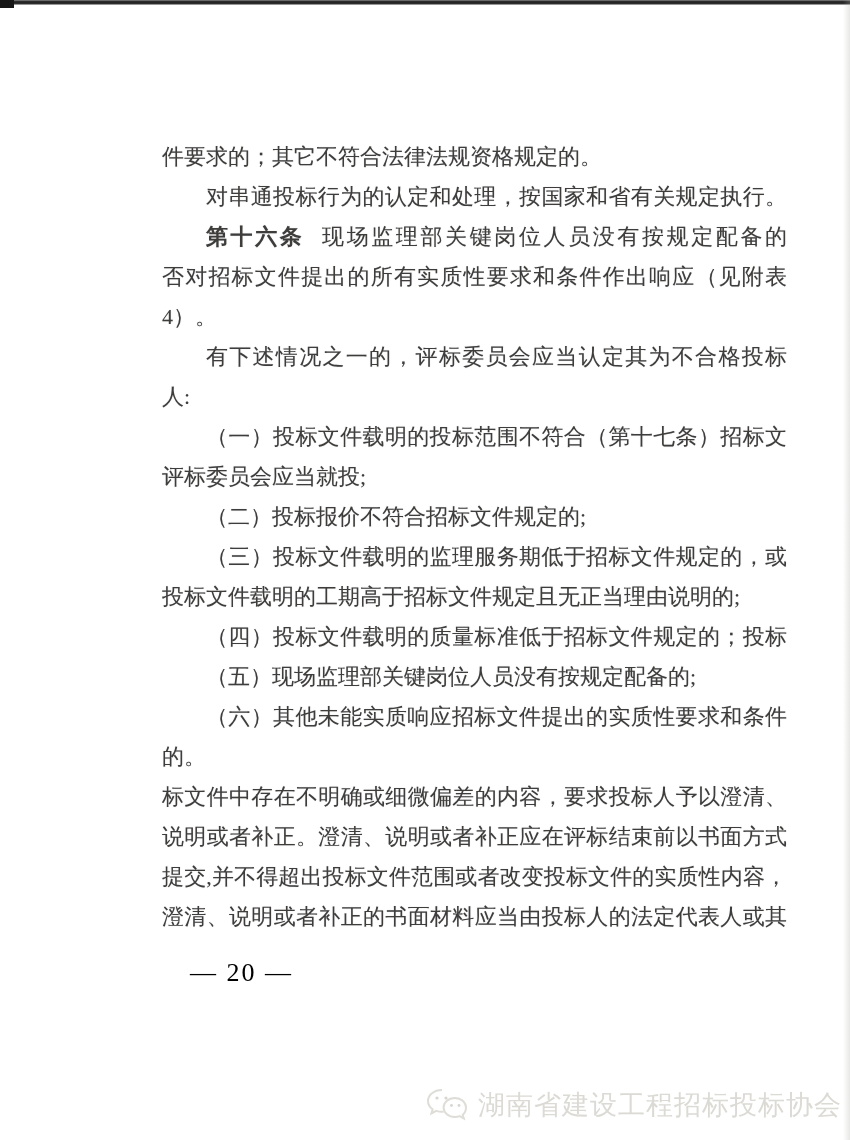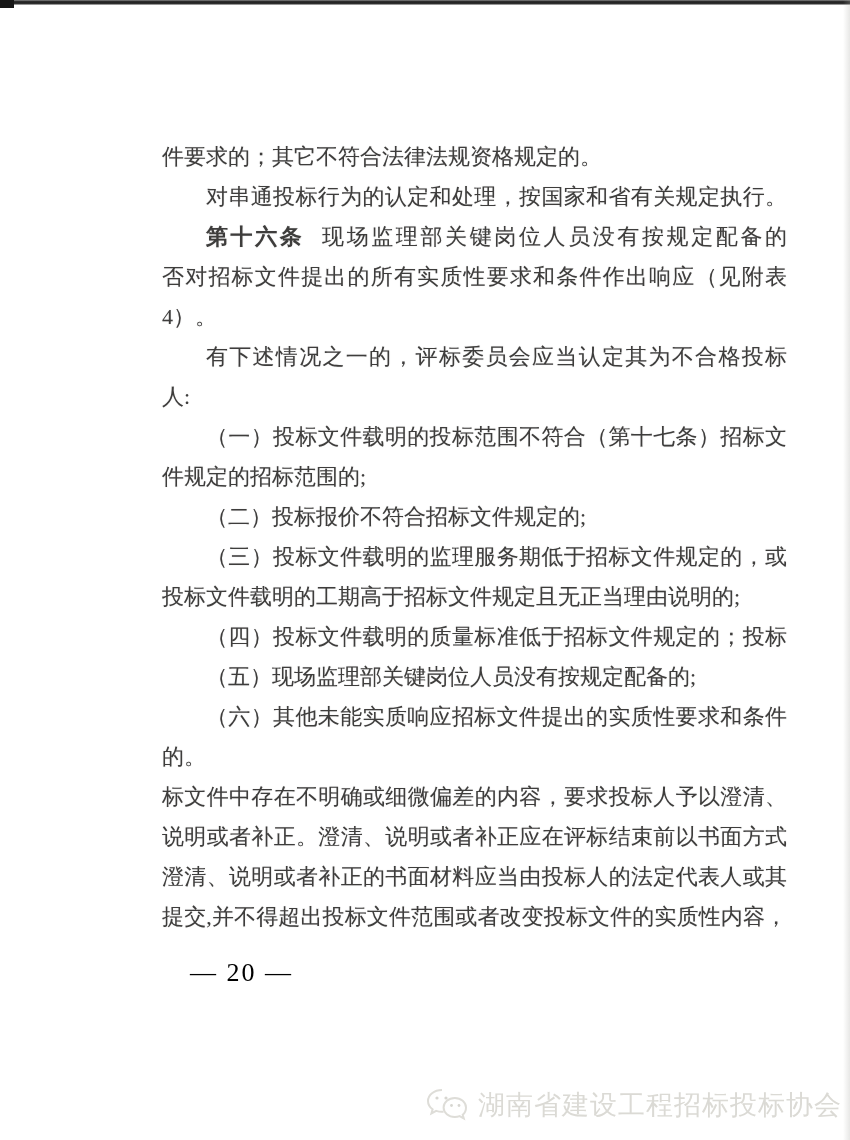--- a/index.html
+++ b/index.html
@@ -70,32 +70,32 @@
 
 <div class="text-block">
   <div class="line">件要求的；其它不符合法律法规资格规定的。</div>
   <div class="line indent full">对串通投标行为的认定和处理，按国家和省有关规定执行。</div>
   <div class="line indent full"><span class="article-no">第十六条</span><span>现场监理部关键岗位人员没有按规定配备的</span></div>
   <div class="line full">否对招标文件提出的所有实质性要求和条件作出响应（见附表</div>
   <div class="line">4）。</div>
   <div class="line indent full">有下述情况之一的，评标委员会应当认定其为不合格投标</div>
   <div class="line">人:</div>
   <div class="line indent full">（一）投标文件载明的投标范围不符合（第十七条）招标文</div>
-  <div class="line">件规定的招标范围的;</div>
+  <div class="line">评标委员会应当就投;</div>
   <div class="line indent">（二）投标报价不符合招标文件规定的;</div>
   <div class="line indent full">（三）投标文件载明的监理服务期低于招标文件规定的，或</div>
   <div class="line">投标文件载明的工期高于招标文件规定且无正当理由说明的;</div>
   <div class="line indent full">（四）投标文件载明的质量标准低于招标文件规定的；投标</div>
   <div class="line indent">（五）现场监理部关键岗位人员没有按规定配备的;</div>
   <div class="line indent full">（六）其他未能实质响应招标文件提出的实质性要求和条件</div>
   <div class="line">的。</div>
   <div class="line full">标文件中存在不明确或细微偏差的内容，要求投标人予以澄清、</div>
   <div class="line full">说明或者补正。澄清、说明或者补正应在评标结束前以书面方式</div>
+  <div class="line full">提交,并不得超出投标文件范围或者改变投标文件的实质性内容，</div>
   <div class="line full">澄清、说明或者补正的书面材料应当由投标人的法定代表人或其</div>
-  <div class="line full">提交,并不得超出投标文件范围或者改变投标文件的实质性内容，</div>
   <div class="page-number">— 20 —</div>
 </div>
 
 <div class="watermark">
   <span>
     <svg width="44" height="38" viewBox="0 0 44 38" xmlns="http://www.w3.org/2000/svg">
       <g fill="none" stroke="#deddd8" stroke-width="2">
         <path d="M17 4 C9 4 3 9 3 15 c0 3.4 1.8 6.3 4.6 8.3 L6.4 27.5 l4.8-2.6 c1.8 0.6 3.8 0.9 5.8 0.9 0.5 0 1 0 1.5-.1"></path>
         <path d="M41 21.5 c0-5.2-5-9.5-11.2-9.5 S18.6 16.3 18.6 21.5 23.6 31 29.8 31 c1.7 0 3.3-.3 4.8-.9 l4.2 2.3 -1.1-3.7 C40 26.9 41 24.3 41 21.5 Z"></path>
       </g>

